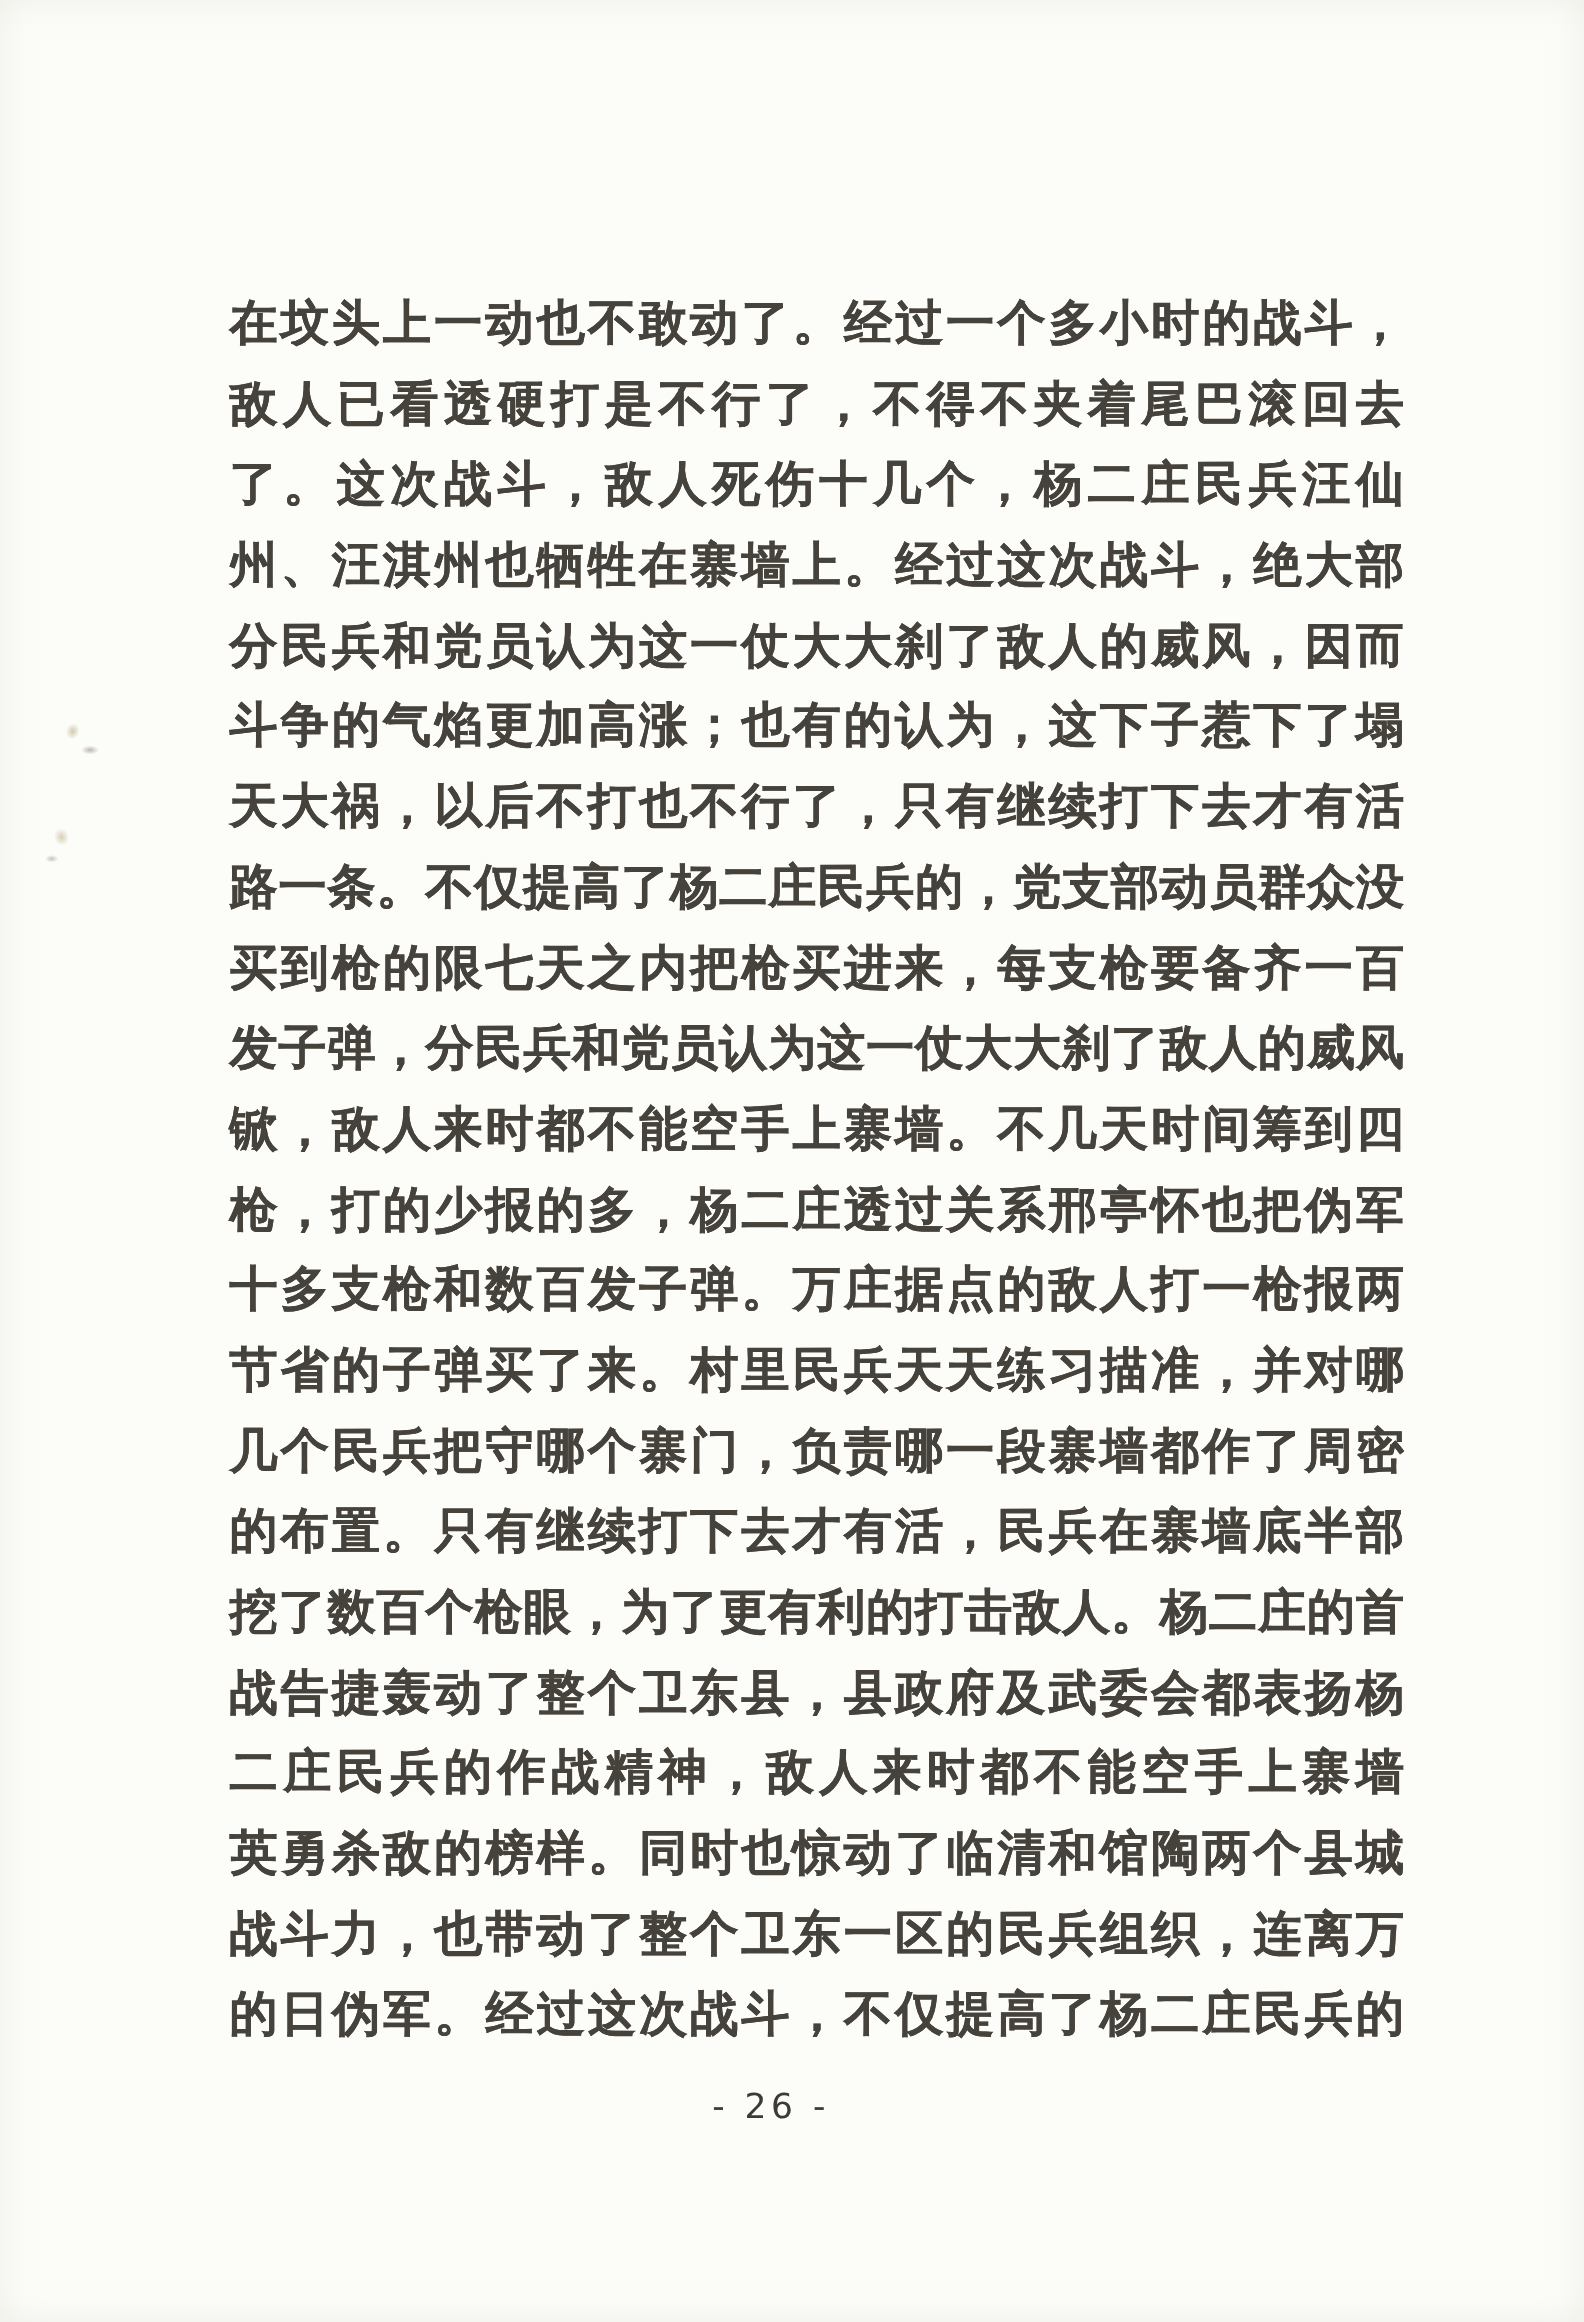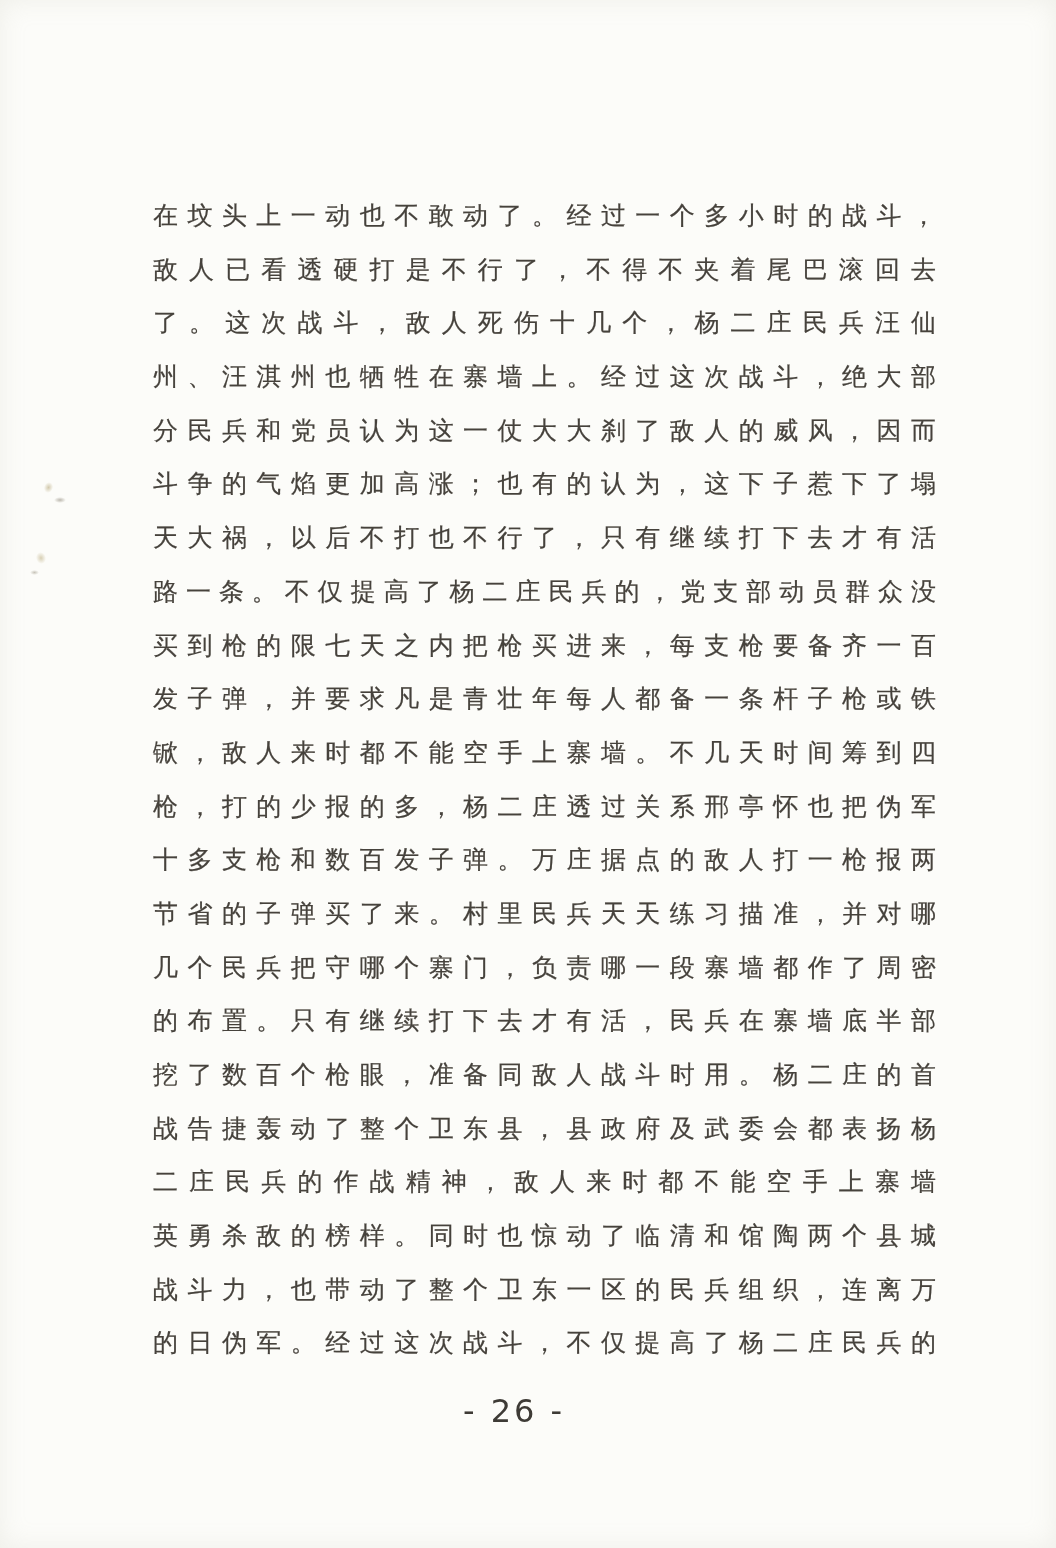--- a/index.html
+++ b/index.html
@@ -30,37 +30,37 @@
   .text-block{
     position:absolute;
     left:153px;
     top:189px;
     width:783px;
   }
   .line{
     margin:0;
     height:53.7px;
     line-height:53.7px;
-    font-size:25px;
+    font-size:32px;
     color:var(--ink);
     text-align:justify;
     text-align-last:justify;
     text-justify:inter-character;
     white-space:nowrap;
-    font-weight:400;
+    font-weight:700;
     
     -webkit-text-stroke:0.2px var(--ink);
   }
   .page-number{
     position:absolute;
     top:1392px;
     left:0;
     width:1028px; 
     text-align:center;
-    font-size:32px;
+    font-size:23px;
     letter-spacing:3px;
     color:#3e3b36;
   }
   .speck{
     position:absolute;
     border-radius:50%;
     pointer-events:none;
   }
   .speck-1{
     left:44px; top:482px;
@@ -93,28 +93,28 @@
   <div class="text-block">
     <p class="line">在坟头上一动也不敢动了。经过一个多小时的战斗，</p>
     <p class="line">敌人已看透硬打是不行了，不得不夹着尾巴滚回去</p>
     <p class="line">了。这次战斗，敌人死伤十几个，杨二庄民兵汪仙</p>
     <p class="line">州、汪淇州也牺牲在寨墙上。经过这次战斗，绝大部</p>
     <p class="line">分民兵和党员认为这一仗大大刹了敌人的威风，因而</p>
     <p class="line">斗争的气焰更加高涨；也有的认为，这下子惹下了塌</p>
     <p class="line">天大祸，以后不打也不行了，只有继续打下去才有活</p>
     <p class="line">路一条。不仅提高了杨二庄民兵的，党支部动员群众没</p>
     <p class="line">买到枪的限七天之内把枪买进来，每支枪要备齐一百</p>
-    <p class="line">发子弹，并要求凡是青壮年每人都备一条杆子枪或铁</p>
+    <p class="line">发子弹，分民兵和党员认为这一仗大大刹了敌人的威风</p>
     <p class="line">锨，敌人来时都不能空手上寨墙。不几天时间筹到四</p>
     <p class="line">枪，打的少报的多，杨二庄透过关系邢亭怀也把伪军</p>
     <p class="line">十多支枪和数百发子弹。万庄据点的敌人打一枪报两</p>
     <p class="line">节省的子弹买了来。村里民兵天天练习描准，并对哪</p>
     <p class="line">几个民兵把守哪个寨门，负责哪一段寨墙都作了周密</p>
     <p class="line">的布置。只有继续打下去才有活，民兵在寨墙底半部</p>
-    <p class="line">挖了数百个枪眼，准备同敌人战斗时用。杨二庄的首</p>
+    <p class="line">挖了数百个枪眼，为了更有利的打击敌人。杨二庄的首</p>
     <p class="line">战告捷轰动了整个卫东县，县政府及武委会都表扬杨</p>
     <p class="line">二庄民兵的作战精神，敌人来时都不能空手上寨墙</p>
     <p class="line">英勇杀敌的榜样。同时也惊动了临清和馆陶两个县城</p>
     <p class="line">战斗力，也带动了整个卫东一区的民兵组织，连离万</p>
     <p class="line">的日伪军。经过这次战斗，不仅提高了杨二庄民兵的</p>
   </div>
 
   <div class="page-number">- 26 -</div>
 
   <span class="speck speck-1"></span>

